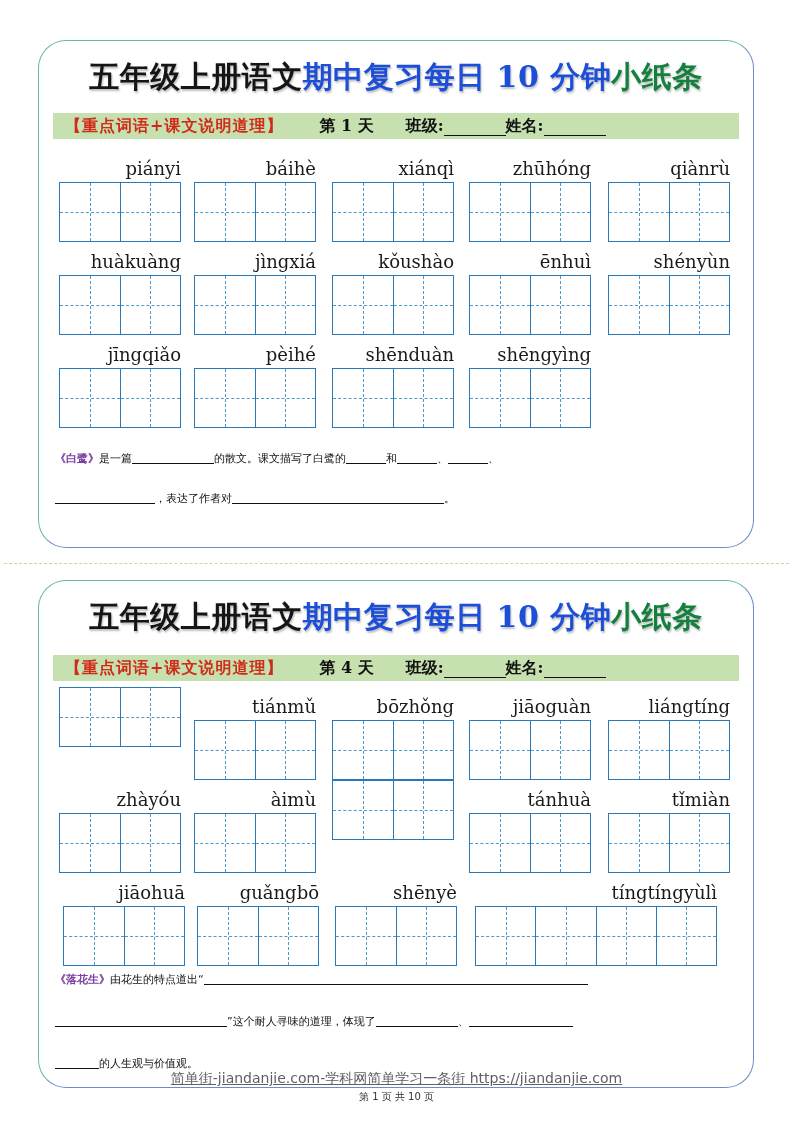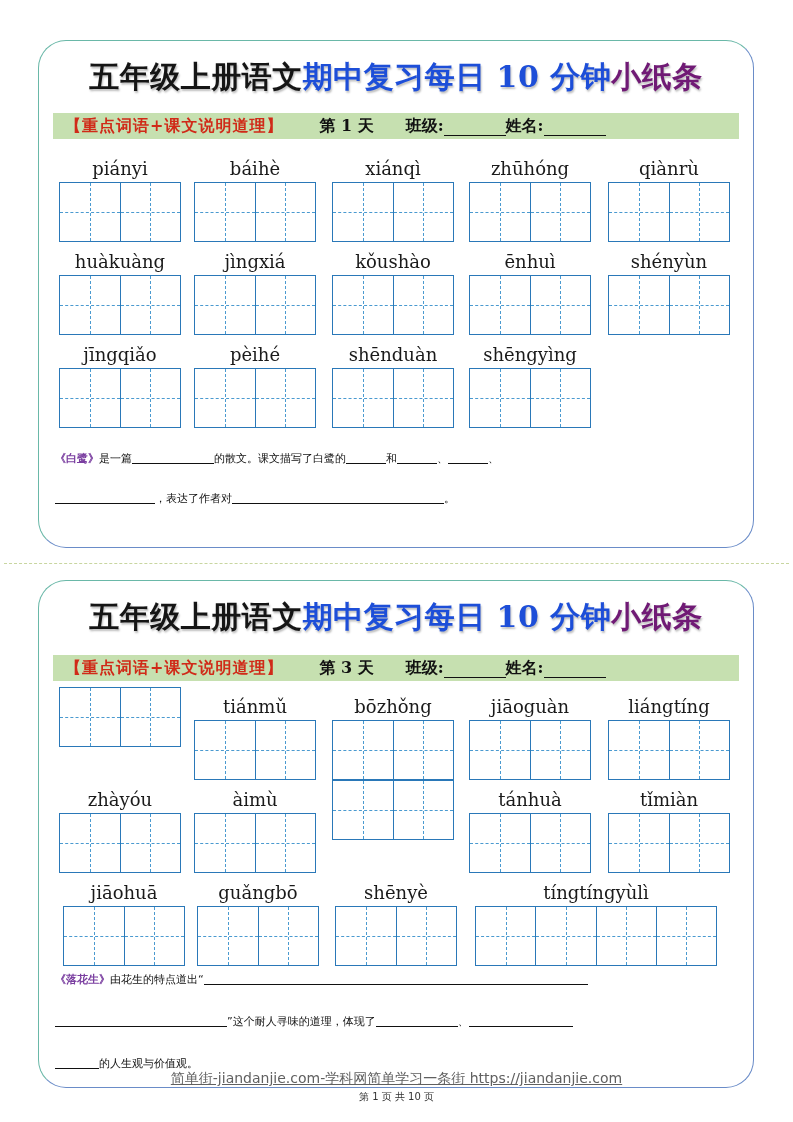--- a/index.html
+++ b/index.html
@@ -8,33 +8,33 @@
   .card { position: absolute; left: 38px; width: 716px; border-radius: 28px;
           border: 1.5px solid #6ab8a8; border-right-color: #6a8cc8; border-bottom-color: #6a8cc8;
           background: #fff; box-sizing: border-box; }
   .card1 { top: 40px; height: 508px; }
   .card2 { top: 580px; height: 508px; }
   .title { position: absolute; left: 0; right: 0; top: 16px; text-align: center;
            font-family: "DejaVu Serif", serif; font-weight: bold; font-size: 30px; letter-spacing: 0.5px;
            text-shadow: 1px 2px 2px rgba(0,0,0,0.25); white-space: nowrap; }
   .t-black { color: #151515; }
   .t-blue { color: #1d4ed8; }
-  .t-red { color: #701a75; }
+  .t-red { color: #15803d; }
   .band { position: absolute; left: 14px; width: 686px; top: 72px; height: 26px; background: #c6e0b0;
           display: flex; align-items: center; font-size: 16px; font-weight: bold; white-space: nowrap; }
   .band .topic { color: #d02a18; margin-left: 12px; letter-spacing: 1px; }
   .band .day { color: #111; margin-left: 36px; }
   .band .cls { color: #111; margin-left: 32px; }
   .band .blank { display: inline-block; border-bottom: 1.5px solid #111; height: 18px; vertical-align: bottom; }
   .band .name { color: #111; }
   .grid-area { position: absolute; left: 20px; top: 108px; width: 680px; }
   .row { position: relative; height: 93px; }
   .item { position: absolute; top: 0; width: 122px; }
   .pinyin { height: 30px; font-family: "DejaVu Serif", serif; font-size: 18px; display: flex;
-            justify-content: center; align-items: flex-end; padding-bottom: 3px; color: #1a1a1a; }
+            justify-content: flex-end; align-items: flex-end; padding-bottom: 3px; color: #1a1a1a; }
   .boxes { display: flex; height: 60px; border: 1.5px solid #2a78b8; box-sizing: border-box; }
   .box { flex: 1; position: relative; border-left: 1.5px solid #2a78b8; box-sizing: border-box; }
   .box:first-child { border-left: none; }
   .box::before { content: ""; position: absolute; left: 50%; top: 0; bottom: 0; border-left: 1px dashed #4a9ad0; }
   .box::after { content: ""; position: absolute; top: 50%; left: 0; right: 0; border-top: 1px dashed #4a9ad0; }
   .sentence { position: absolute; left: 16px; right: 14px; font-size: 11px; line-height: 40px; color: #111;
               font-family: "DejaVu Sans", "Liberation Sans", sans-serif; white-space: nowrap; }
   .sentence .ttl { color: #7a3ea0; font-weight: bold; }
   .u { display: inline-block; border-bottom: 1.2px solid #111; height: 18px; vertical-align: -2px; }
   .divider { position: absolute; left: 4px; right: 4px; top: 563px; border-top: 1.5px dashed #c8d6a0; }
@@ -214,21 +214,21 @@
 </div>
 
 <div class="divider"></div>
 
 <div class="card card2">
   <div class="title">
     <span class="t-black">五年级上册语文</span><span class="t-blue">期中复习每日 10 分钟</span><span class="t-red">小纸条</span>
   </div>
   <div class="band" style="top:74px;">
     <span class="topic">【重点词语+课文说明道理】</span>
-    <span class="day">第 3 天</span>
+    <span class="day">第 4 天</span>
     <span class="cls">班级:</span>
     <span class="blank" style="width:62px;"></span>
     <span class="name">姓名:</span>
     <span class="blank" style="width:62px;"></span>
   </div>
   <div class="grid-area" style="top:106px;">
     <div class="row">
       <div class="item" style="left:0px">
           <div class="boxes">
             <div class="box"></div>

